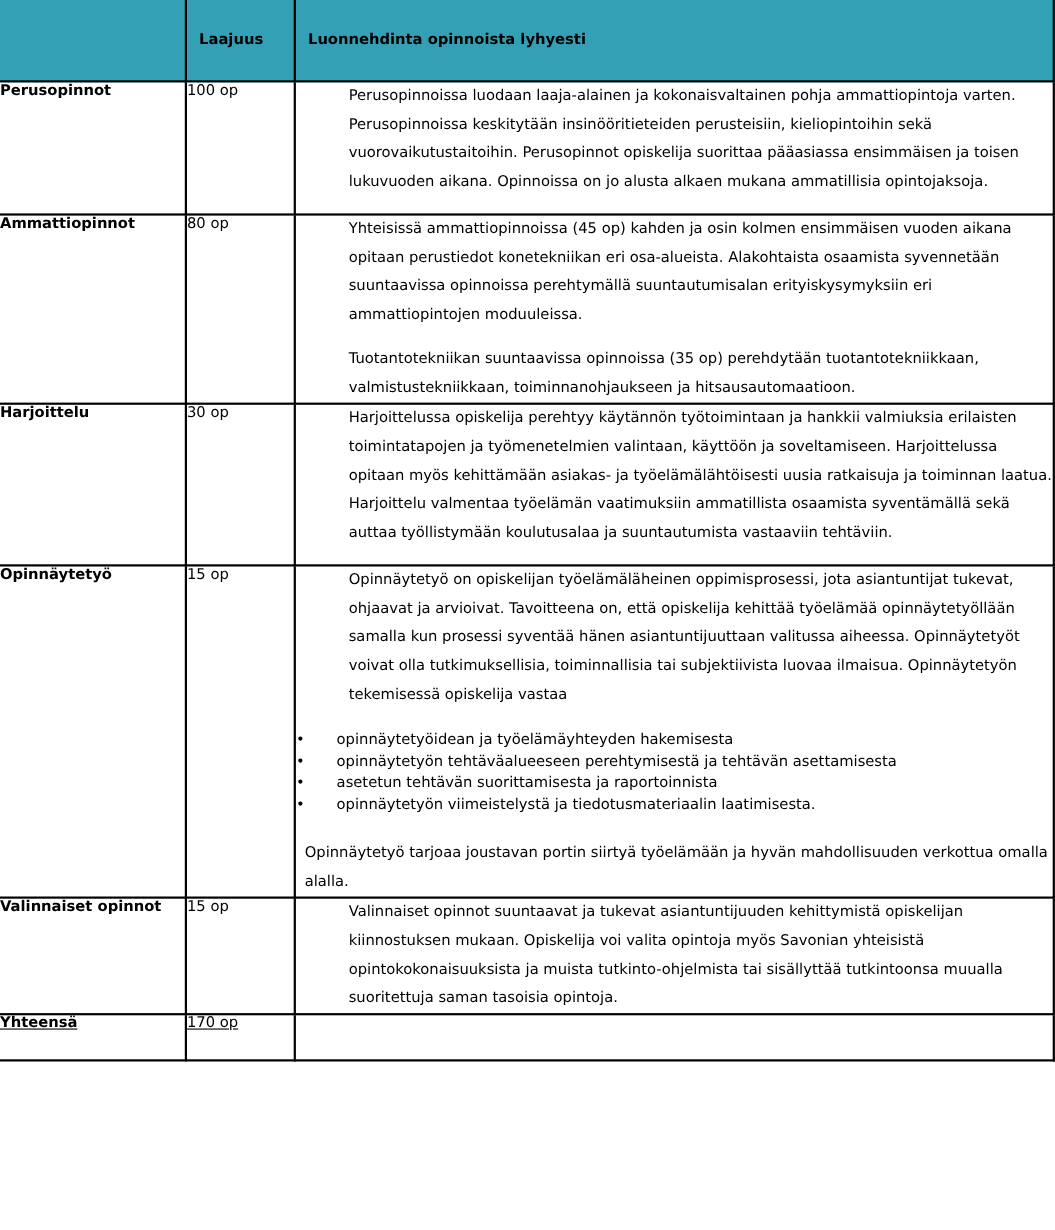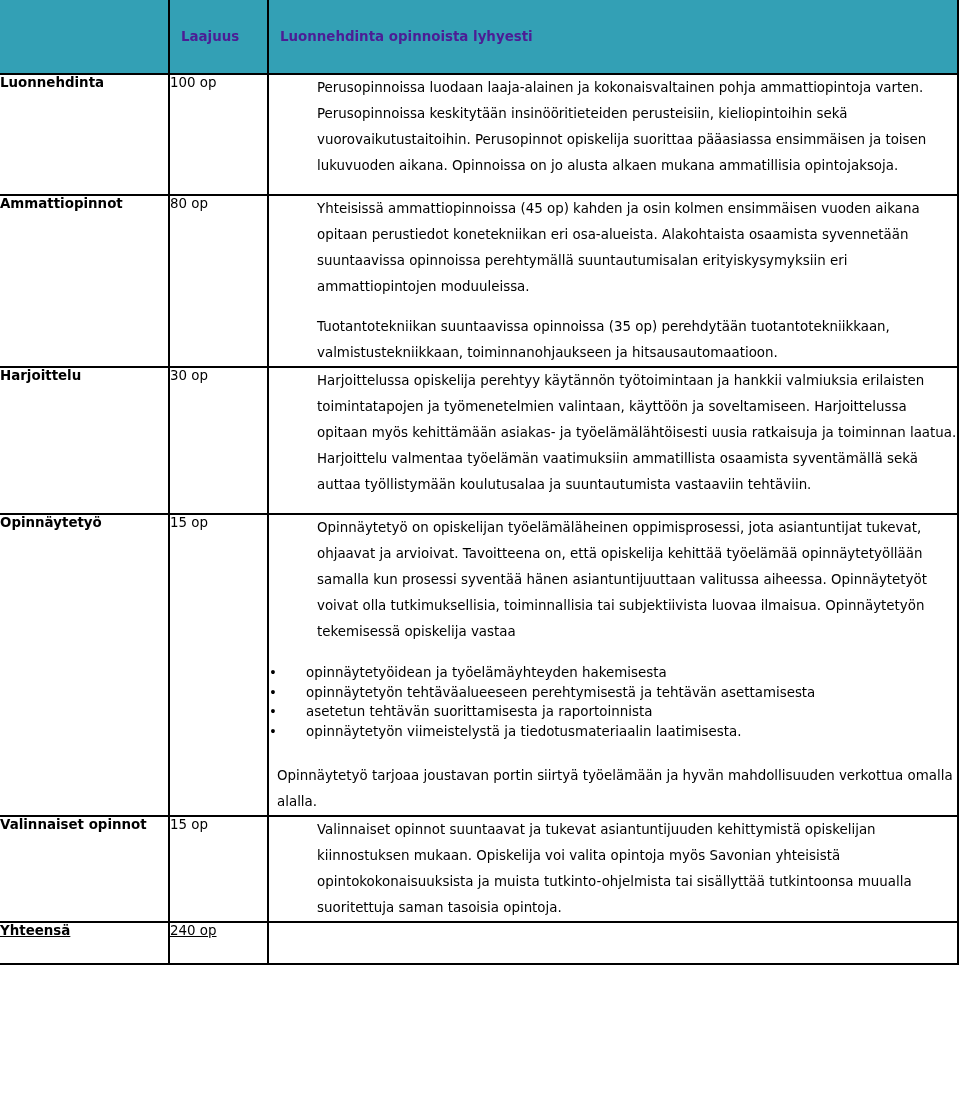--- a/index.html
+++ b/index.html
@@ -2,21 +2,21 @@
 <html><head>
 <meta charset="utf-8">
 <style>
   html, body { margin: 0; padding: 0; background: #ffffff; }
   body { width: 959px; height: 1118px; overflow: hidden; font-family: "DejaVu Sans", sans-serif; color: #000; }
   table.curr { position: absolute; left: 0; top: 0; border-collapse: collapse; table-layout: fixed; width: 958px; }
   table.curr td, table.curr th { border: 2px solid #000; vertical-align: top; padding: 0; font-size: 13.4px; }
   col.c1 { width: 169px; }
   col.c2 { width: 99px; }
   col.c3 { width: 690px; }
-  tr.head th { background: #33a0b5; color: #4c1d95; height: 73px; vertical-align: middle; text-align: left; font-weight: bold; font-size: 13.4px; padding-left: 11px; }
+  tr.head th { background: #33a0b5; color: #000000; height: 73px; vertical-align: middle; text-align: left; font-weight: bold; font-size: 13.4px; padding-left: 11px; }
   tr.head th:first-child { border-left: none; }
   tr.head th { border-top: none; }
   td.name { font-weight: bold; padding: 32px 0 0 10px; }
   td.credits { padding: 32px 0 0 11px; }
   td.desc { padding: 32px 10px 0 11px; }
   td.desc p { margin: 0; line-height: 26px; padding-left: 48px; }
   td.desc p + p { margin-top: 14px; }
   td.name, td.credits, td.desc { border-left: 2px solid #000; }
   tr.body td:first-child { border-left: none; }
   .bullets { list-style: none; margin: 18px 0 0 0; padding: 0; }
@@ -41,21 +41,21 @@
       <col class="c3">
     </colgroup>
   <tbody>
       <tr class="head">
     <th style="background: rgb(51, 160, 181);"></th>
     <th style="background: rgb(51, 160, 181);">Laajuus</th>
     <th style="background: rgb(51, 160, 181);">Luonnehdinta opinnoista lyhyesti</th>
   </tr>
 
   <tr class="body r1">
-    <td class="name">Luonnehdinta</td>
+    <td class="name">Perusopinnot</td>
     <td class="credits">100 op</td>
     <td class="desc">
       <p>Perusopinnoissa luodaan laaja-alainen ja kokonaisvaltainen pohja ammattiopintoja varten. Perusopinnoissa keskitytään insinööritieteiden perusteisiin, kieliopintoihin sekä vuorovaikutustaitoihin. Perusopinnot opiskelija suorittaa pääasiassa ensimmäisen ja toisen lukuvuoden aikana.  Opinnoissa on jo alusta alkaen mukana ammatillisia opintojaksoja.</p>
     </td>
   </tr>
 
   <tr class="body r2">
     <td class="name">Ammattiopinnot</td>
     <td class="credits">80 op</td>
     <td class="desc">
@@ -90,17 +90,17 @@
   <tr class="body r5">
     <td class="name">Valinnaiset opinnot</td>
     <td class="credits">15 op</td>
     <td class="desc">
       <p>Valinnaiset opinnot suuntaavat ja tukevat asiantuntijuuden kehittymistä opiskelijan kiinnostuksen mukaan. Opiskelija voi valita opintoja myös Savonian yhteisistä opintokokonaisuuksista ja muista tutkinto-ohjelmista tai sisällyttää tutkintoonsa muualla suoritettuja saman tasoisia opintoja.</p>
     </td>
   </tr>
 
   <tr class="body r6">
     <td class="name">Yhteensä</td>
-    <td class="credits">240 op</td>
+    <td class="credits">170 op</td>
     <td class="desc"></td>
   </tr>
 </tbody>
   </table>
 
 </body></html>

